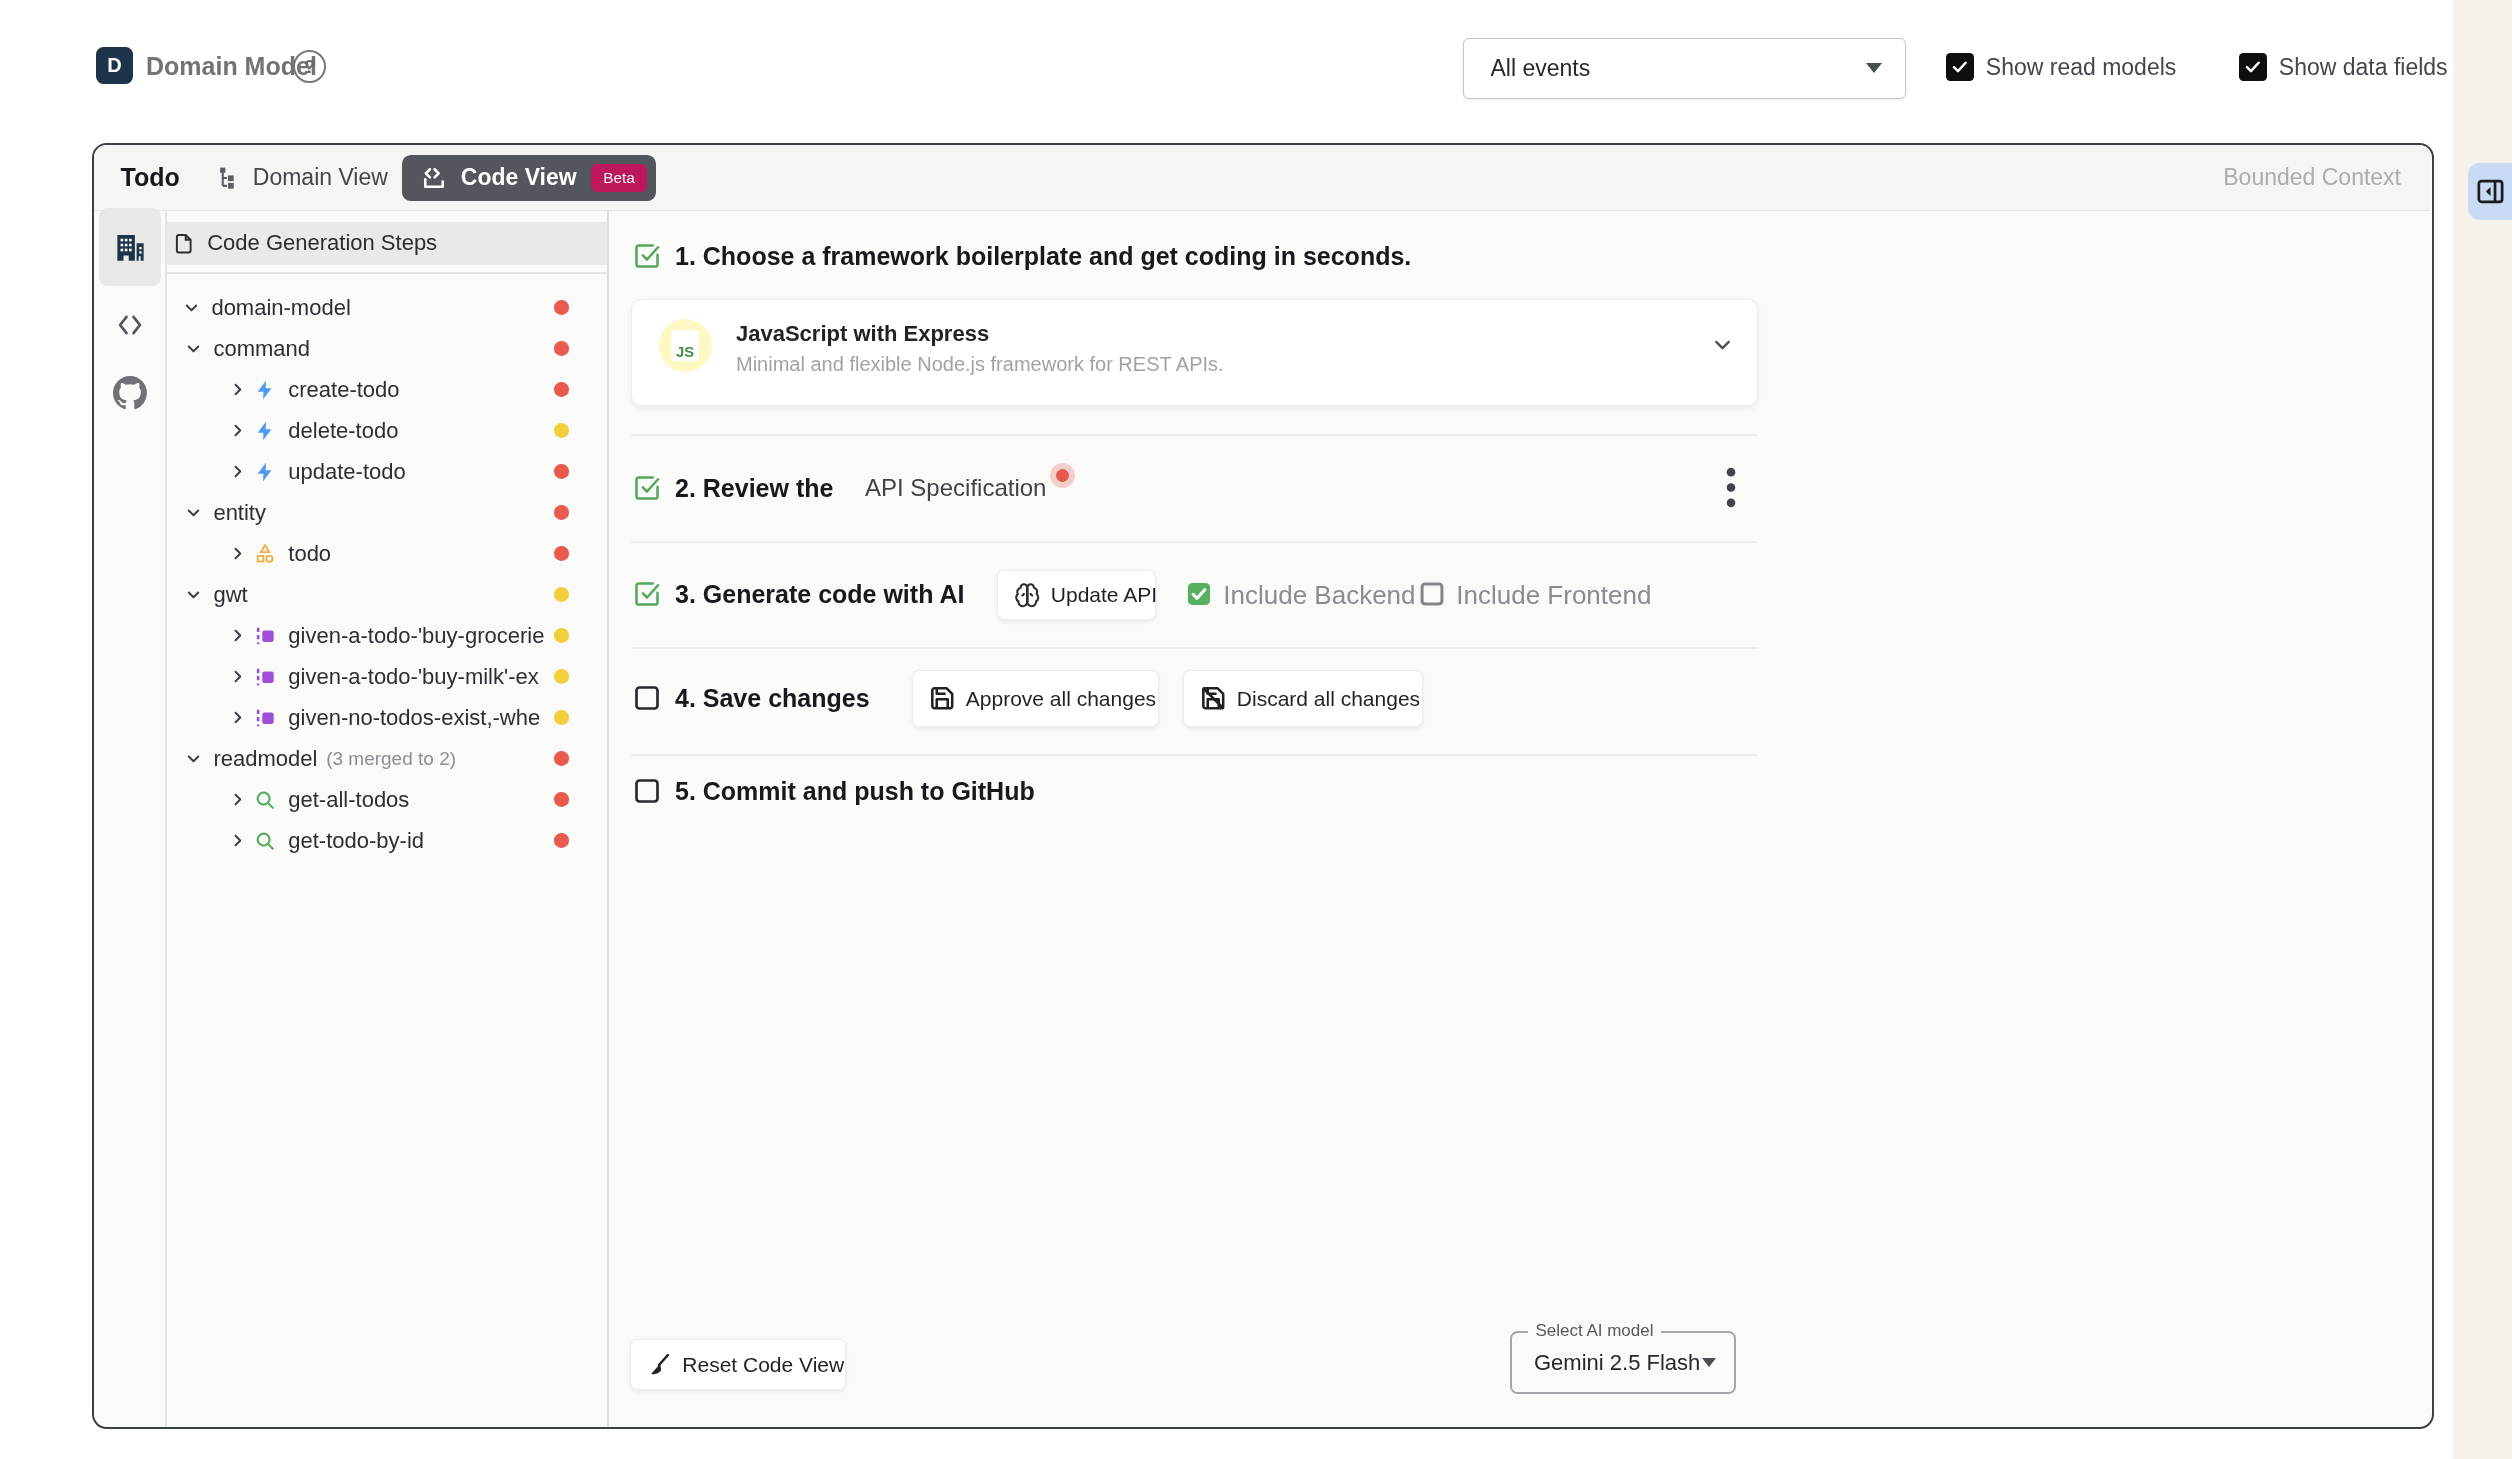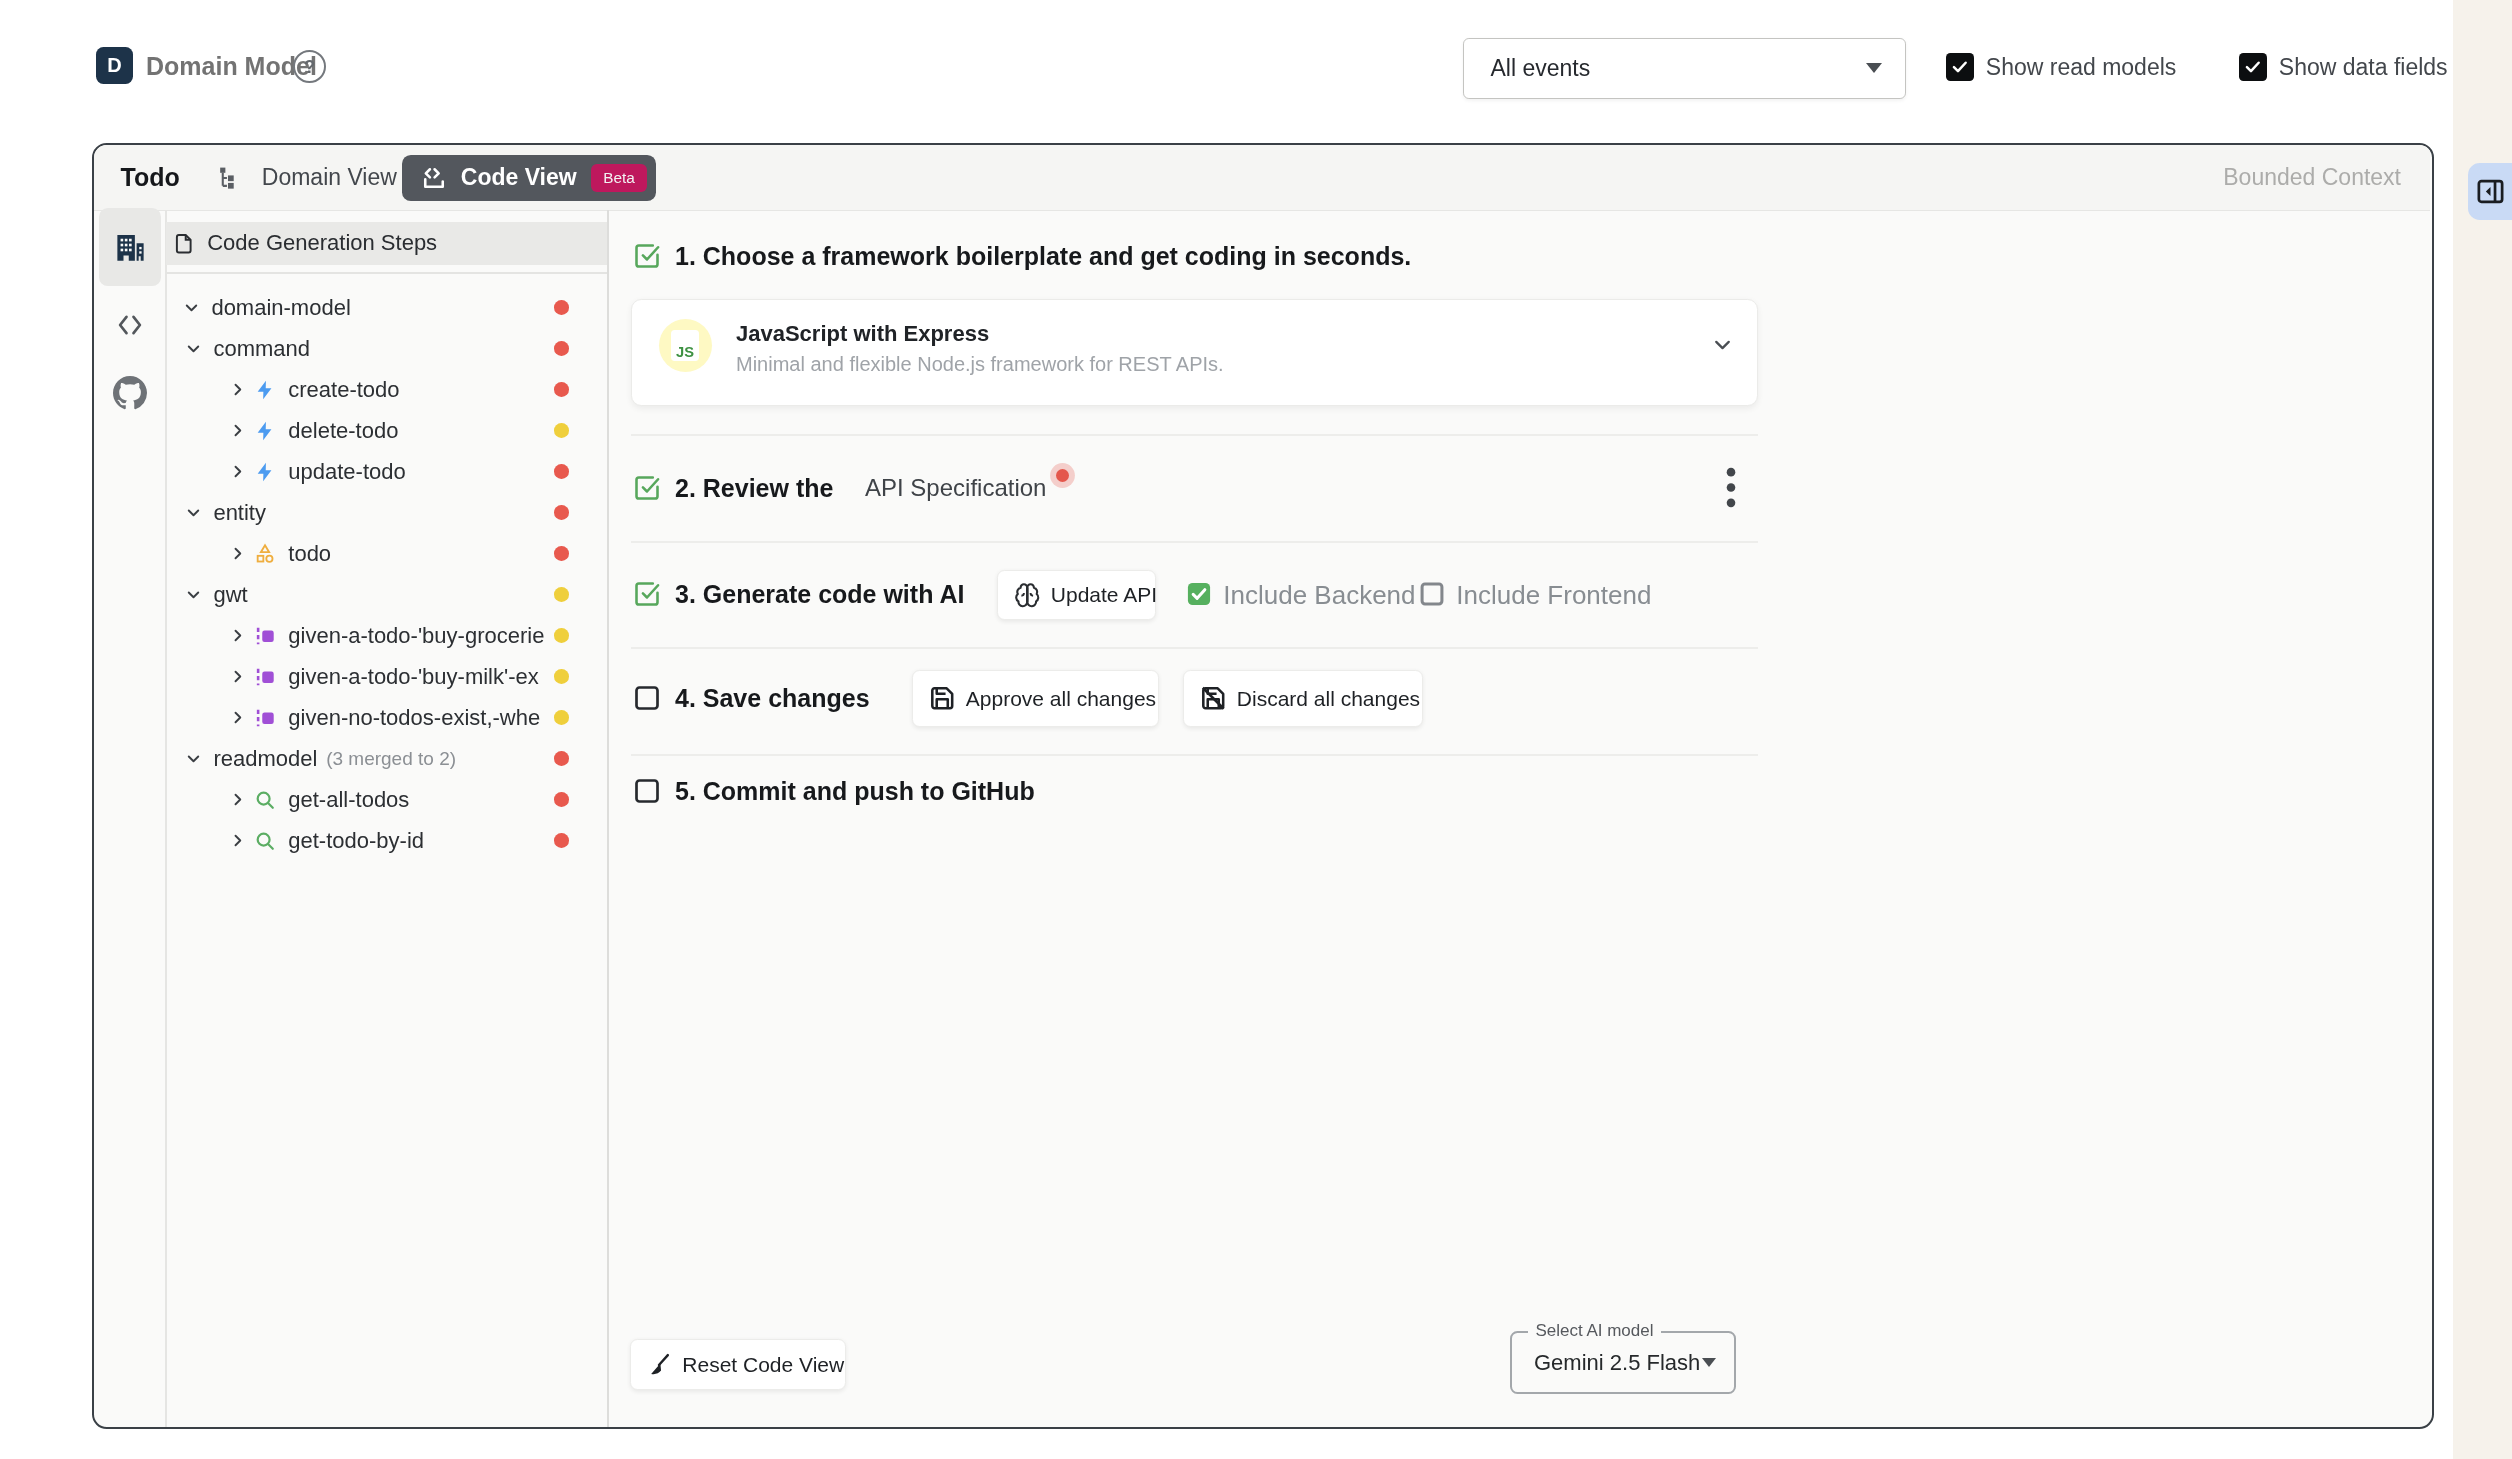--- a/index.html
+++ b/index.html
@@ -29,21 +29,21 @@
   
   .cream-strip{left:2453px;top:0;width:59px;height:1460px;background:#F6F2EB;}
   .collapse-btn{left:2468px;top:163px;width:44px;height:57px;background:#C9DAF5;border-radius:11.8px 0 0 11.8px;
                 display:flex;align-items:center;justify-content:center;}
 
   
   .panel{left:92px;top:143px;width:2342px;height:1286px;background:#FAFAF9;border:2.9px solid #3A4046;
          border-radius:14.7px;box-sizing:border-box;overflow:hidden;position:absolute;}
   .phead{left:0;top:0;width:2336px;height:65px;background:#F5F5F3;border-bottom:1.5px solid #E6E6E4;}
   .ctx-name{left:26.5px;top:0;height:65px;font-size:25px;font-weight:700;color:#15171A;}
-  .tab-domain{left:110px;top:10.3px;height:44px;padding:0 11.8px;border-radius:7.4px;gap:21px;color:#43474C;font-size:23px;font-weight:500;}
+  .tab-domain{left:110px;top:10.3px;height:44px;padding:0 11.8px;border-radius:7.4px;gap:12px;color:#43474C;font-size:23px;font-weight:500;}
   .tab-code{left:308px;top:9.6px;width:254px;height:46px;background:#53575D;border-radius:8.8px;color:#fff;
             font-size:23px;font-weight:600;display:flex;align-items:center;}
   .tab-code .ic{margin-left:17.6px;display:flex;}
   .tab-code .lbl{margin-left:13.2px;}
   .beta-badge{margin-left:14.7px;background:#be185d;border-radius:5.9px;padding:5.1px 11.8px;font-size:15.4px;font-weight:500;color:#F2F2F2;}
   .bounded-label{right:31px;top:0;height:65px;font-size:23px;font-weight:500;color:#ACACAA;}
 
   
   .rail-border{left:71px;top:65px;width:1.5px;height:1220px;background:#E5E5E3;}
   .rail-sel{left:5.1px;top:63px;width:62px;height:78px;background:#E8E8E6;border-radius:8.8px;

